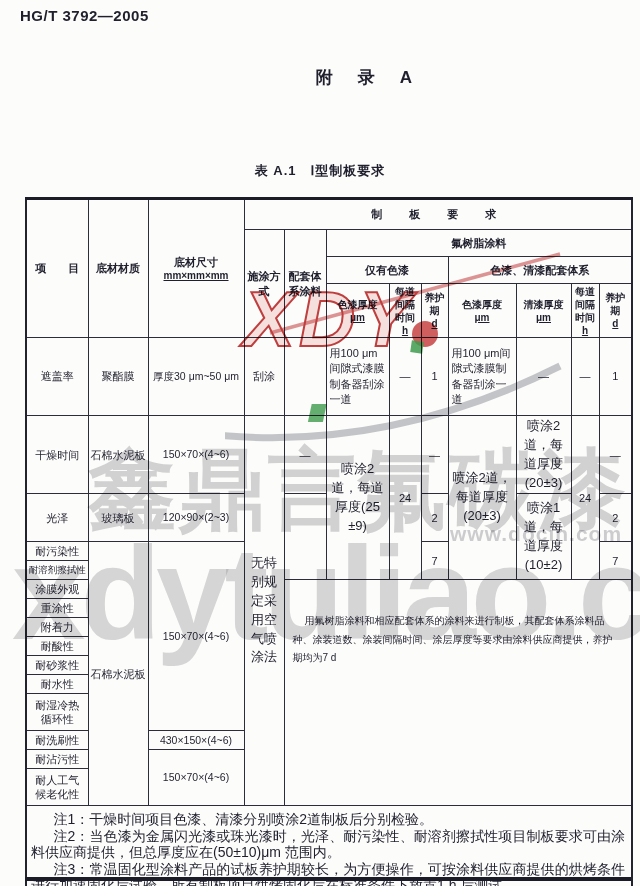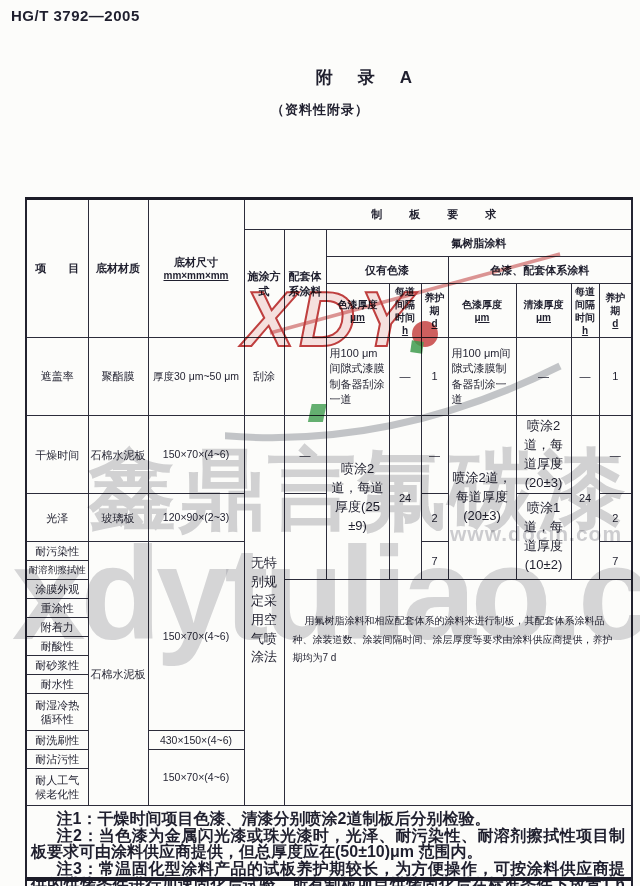--- a/index.html
+++ b/index.html
@@ -1,56 +1,56 @@
 <!DOCTYPE html>
 <html><head>
 <meta charset="utf-8">
 <style>
   html,body{margin:0;padding:0;background:#888;}
   .page{position:relative;width:640px;height:886px;background:#fcfcfa;overflow:hidden;
         font-family:"Liberation Sans",sans-serif;color:#1f1f2e;}
-  .docnum{position:absolute;left:11px;top:7px;font-size:15px;font-weight:bold;letter-spacing:.5px;}
+  .docnum{position:absolute;left:20px;top:7px;font-size:15px;font-weight:bold;letter-spacing:.5px;}
   .centered{position:absolute;left:0;width:100%;text-align:center;font-weight:bold;}
   .apx-title{top:66px;font-size:17px;letter-spacing:4px;padding-left:46px;}
   .apx-sub{top:101px;font-size:13px;letter-spacing:1px;}
   .caption{top:162px;font-size:13px;letter-spacing:1px;}
 
   table.main{position:absolute;left:25px;top:197px;width:606px;border-collapse:collapse;
              table-layout:fixed;border:2px solid #23232f;border-top:3px solid #1c1c28;}
   .main th,.main td{border:1px solid #2c2c3a;text-align:center;vertical-align:middle;
              padding:0 2px;font-size:11px;line-height:1.3;overflow:hidden;}
   .main th{font-weight:bold;}
   tr.hr4 th{font-size:10px;padding:0 1px;}
   .unit{font-size:10px;font-weight:bold;text-decoration:underline;}
   td.item{padding:0 6px;}
   td.tight{font-size:9.5px;padding:0;}
   td.block{font-size:11px;text-align:left;word-break:break-all;padding:2px 3px;line-height:1.4;}
   td.spray{font-size:13px;word-break:break-all;padding:1px 2px;line-height:1.45;}
   td.sizecell{font-size:10.5px;word-break:break-all;}
   td.bigcell{vertical-align:top;text-align:left;padding:32px 10px 0 8px;font-size:10px;
              line-height:1.85;text-indent:1.2em;}
   td.notes-cell{vertical-align:top;text-align:left;padding:5px 6px 0 4px;}
-  .note{font-size:16px;line-height:16.5px;text-indent:1.6em;text-align:justify;font-weight:bold;}
+  .note{font-size:14px;line-height:16.5px;text-indent:1.6em;text-align:justify;}
   .bottom-rule{position:absolute;left:25px;top:877px;width:606px;height:4px;background:#1c1c28;}
 
   .wm{position:absolute;pointer-events:none;mix-blend-mode:multiply;}
   .wm-cjk{left:88px;top:424px;font-size:88px;font-weight:bold;letter-spacing:2px;
           color:rgba(148,148,155,.40);white-space:nowrap;line-height:1.5;text-align:center;}
   .wm-big{left:12px;top:528px;font-size:132px;font-weight:bold;letter-spacing:-5px;
           color:rgba(152,152,160,.38);white-space:nowrap;line-height:1;}
   .wm-docin{left:450px;top:522px;font-size:21px;color:rgba(168,168,175,.55);letter-spacing:1px;font-weight:bold;}
 </style>
 </head>
 <body>
 
 <div class="page">
 
   <div class="docnum">HG/T 3792—2005</div>
   <div class="centered apx-title">附　录　A</div>
-  <div class="centered apx-sub">（资料性附录）</div>
+  <div class="centered caption">表 A.1　Ⅰ型制板要求</div>
 
   <table class="main">
     <colgroup>
       <col style="width:62px">
         <col style="width:60px">
         <col style="width:96px">
         <col style="width:40px">
       <col style="width:42px">
         <col style="width:63px">
         <col style="width:32px">
@@ -71,21 +71,21 @@
       </th>
       <th colspan="9" style="letter-spacing:8px">制　板　要　求</th>
     </tr>
     <tr style="height:27px">
       <th rowspan="3">施涂方式</th>
       <th rowspan="3">配套体系涂料</th>
       <th colspan="7">氟树脂涂料</th>
     </tr>
     <tr style="height:27px">
       <th colspan="3">仅有色漆</th>
-      <th colspan="4">色漆、配套体系涂料</th>
+      <th colspan="4">色漆、清漆配套体系</th>
     </tr>
     <tr class="hr4" style="height:54px">
       <th>
         <div>色漆厚度</div>
         <div class="unit">μm</div>
       </th>
       <th>
         <div>每道间隔时间</div>
         <div class="unit">h</div>
       </th>

